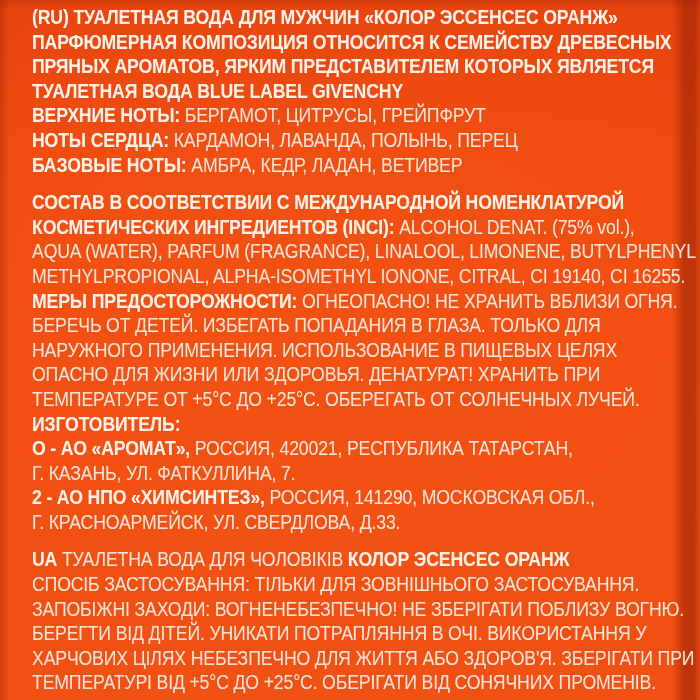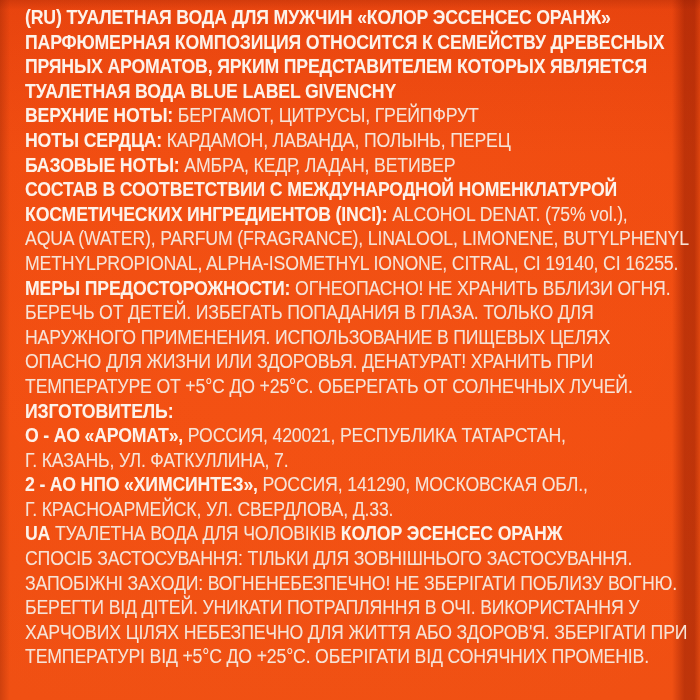--- a/index.html
+++ b/index.html
@@ -18,24 +18,24 @@
       linear-gradient(180deg, rgba(120,20,0,0.20) 0%, rgba(120,20,0,0) 1.4%),
       linear-gradient(90deg, rgba(120,25,0,0.28) 0%, rgba(120,25,0,0) 1.4%,
                       rgba(120,25,0,0) 96.0%, rgba(130,20,0,0.45) 97.8%,
                       rgba(130,20,0,0.45) 99.2%, rgba(120,25,0,0.15) 100%),
       radial-gradient(130% 110% at 46% 42%, rgba(255,120,45,0.10), rgba(255,120,45,0) 62%),
       linear-gradient(180deg, var(--bg-top) 0%, var(--bg-main) 22%, #f24e11 62%, #f05013 100%);
   }
   .label {
     position: absolute;
     top: 5px;
-    left: 25px;
+    left: 32px;
     right: 20px;
   }
-  .label-section + .label-section { }
+  .label-section + .label-section { margin-top: 13px; }
   .line {
     white-space: nowrap;
     font-size: 20px;
     line-height: 24.6px;
     letter-spacing: -0.2px;
     color: var(--text-regular);
     transform: scaleX(0.885);
     transform-origin: 0 50%;
     text-shadow: 0 0 1px rgba(255,225,210,0.25);
   }

